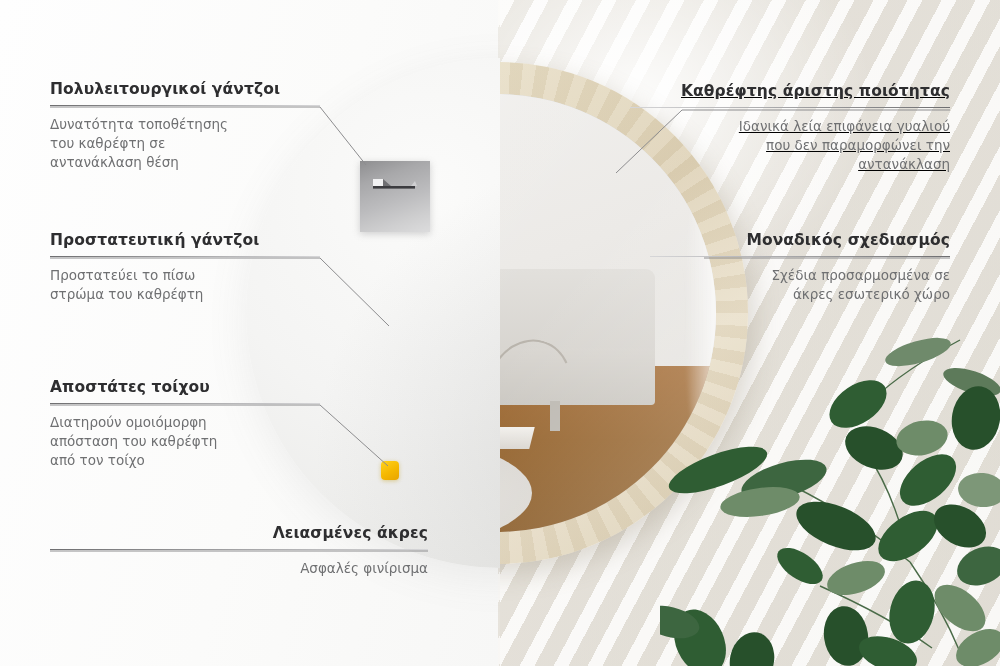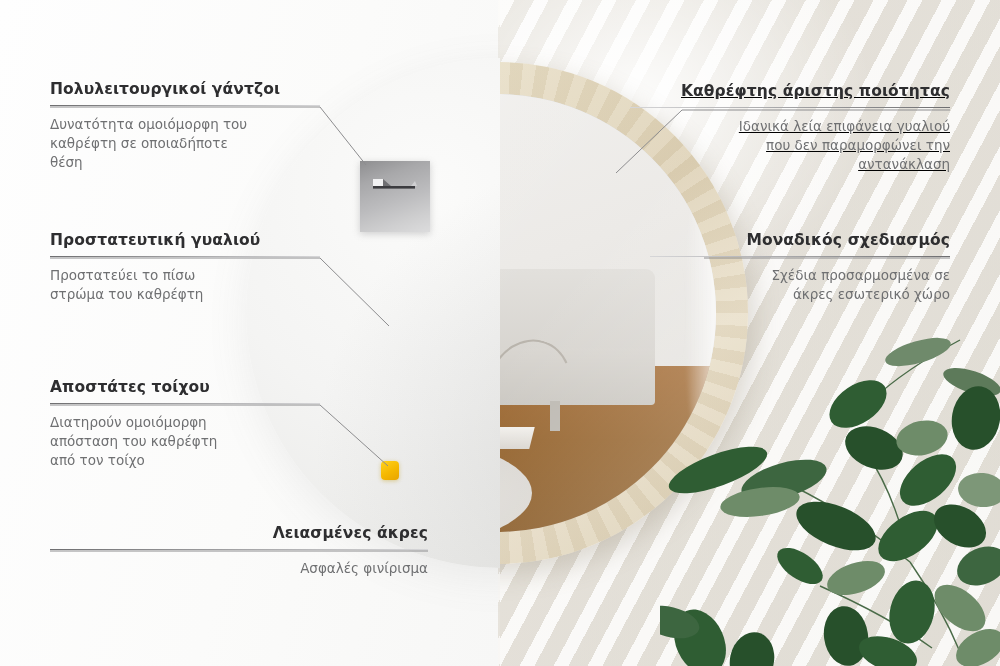--- a/index.html
+++ b/index.html
@@ -241,25 +241,25 @@
     <polyline points="50,551 428,551" fill="none" stroke="#8d8d8f" stroke-width="1"></polyline>
 
     <polyline points="950,110 682,110 616,173" fill="none" stroke="#8d8d8f" stroke-width="1"></polyline>
 
     <polyline points="950,258 704,258" fill="none" stroke="#8d8d8f" stroke-width="1"></polyline>
   </svg>
 
   <div class="callout left" style="left:50px; top:80px; width:270px;">
     <div class="title">Πολυλειτουργικοί γάντζοι</div>
     <div class="rule"></div>
-    <div class="desc" style="width:205px;">Δυνατότητα ομοιόμορφη του καθρέφτη σε οποιαδήποτε θέση</div>
+    <div class="desc" style="width:205px;">Δυνατότητα τοποθέτησης του καθρέφτη σε αντανάκλαση θέση</div>
   </div>
 
   <div class="callout left" style="left:50px; top:231px; width:270px;">
-    <div class="title">Προστατευτική γυαλιού</div>
+    <div class="title">Προστατευτική γάντζοι</div>
     <div class="rule"></div>
     <div class="desc" style="width:170px;">Προστατεύει το πίσω στρώμα του καθρέφτη</div>
   </div>
 
   <div class="callout left" style="left:50px; top:378px; width:270px;">
     <div class="title">Αποστάτες τοίχου</div>
     <div class="rule"></div>
     <div class="desc" style="width:175px;">Διατηρούν ομοιόμορφη απόσταση του καθρέφτη από τον τοίχο</div>
   </div>
 

